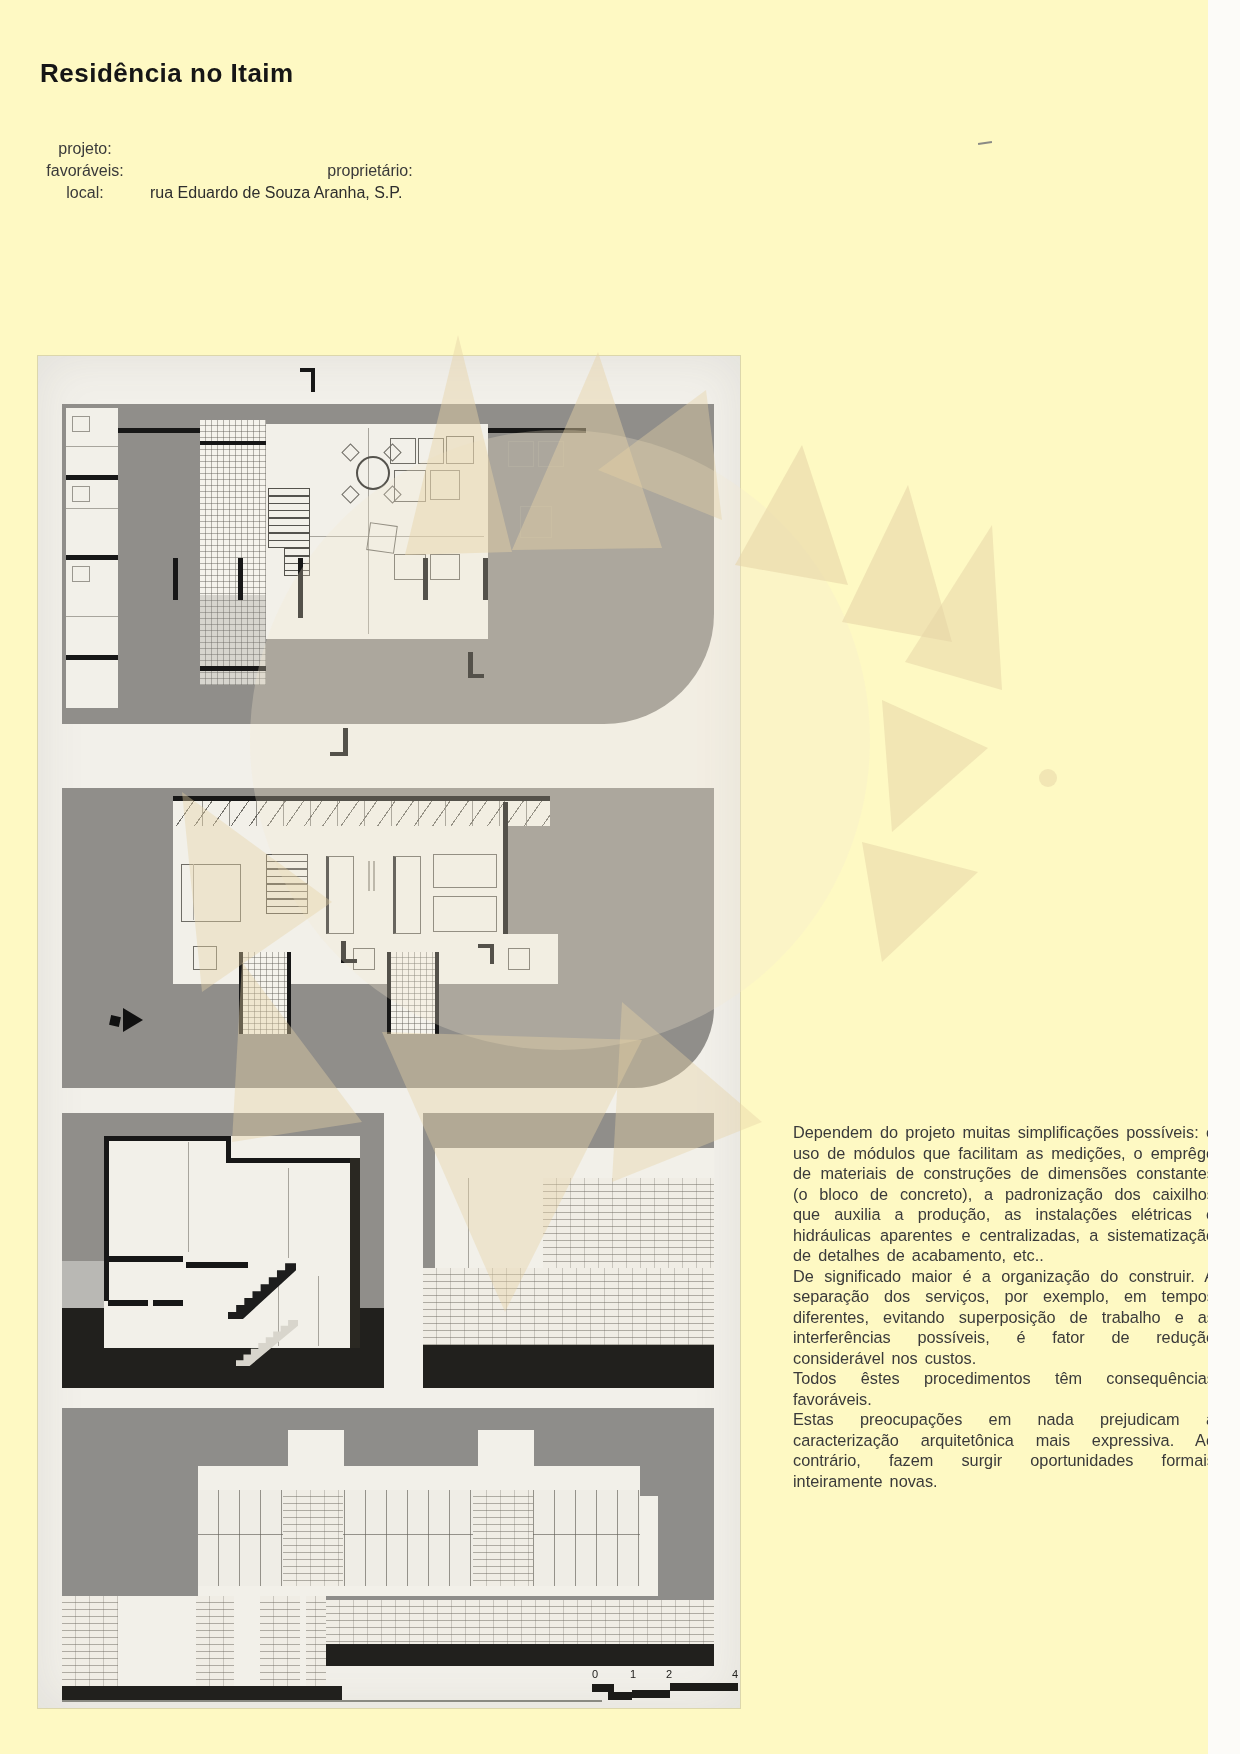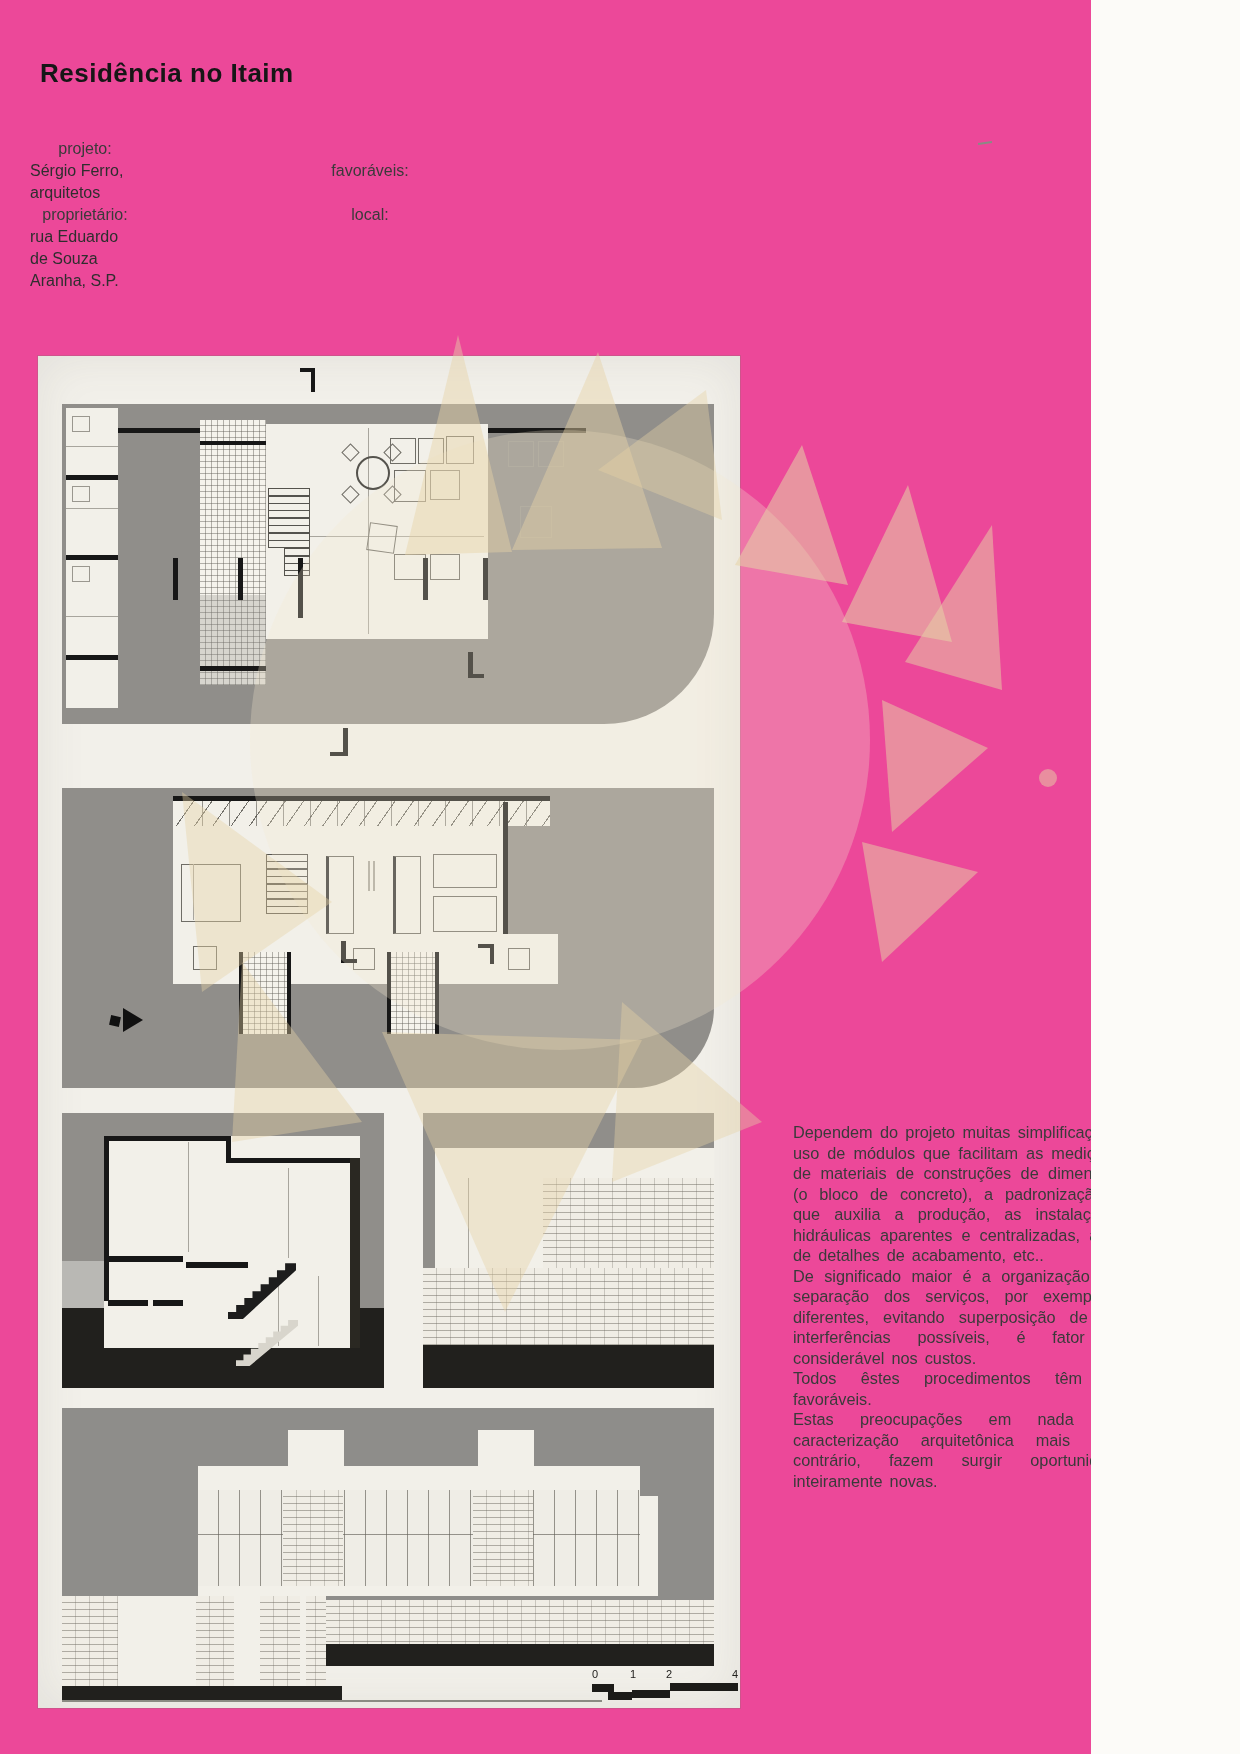--- a/index.html
+++ b/index.html
@@ -1,17 +1,17 @@
 <!DOCTYPE html>
 <html><head>
 <meta charset="utf-8">
 <style>
   html,body{margin:0;padding:0;}
   body{width:1240px;height:1754px;background:#fcfbf8;font-family:"Liberation Sans",sans-serif;color:#2d2d2d;}
-  .page{position:relative;width:1091px;height:1754px;overflow:hidden;background:#ec4899;}
+  .page{position:relative;width:1208px;height:1754px;overflow:hidden;background:#fef9c3;}
   .abs{position:absolute;}
   
   .title{left:40px;top:58px;font-size:26px;font-weight:700;letter-spacing:.5px;color:#161616;}
   .credits{left:30px;top:138px;width:560px;display:grid;grid-template-columns:110px auto;column-gap:10px;
            font-size:16px;line-height:22px;color:#2e2e2e;}
   .credits .lab{text-align:center;color:#3a3a3a;}
   .credits .val{text-align:left;}
   
   .figure{left:38px;top:356px;width:702px;height:1352px;background:#f2f0ea;
           box-shadow:0 0 0 1px rgba(120,115,105,.25), inset 0 0 50px rgba(90,85,75,.10);}
@@ -71,21 +71,20 @@
     <polygon points="622,1002 762,1122 612,1182" fill="#e6d3a6" fill-opacity="0.40"></polygon>
     <circle cx="1048" cy="778" r="9" fill="#e6d3a6" fill-opacity="0.5"></circle>
   </svg>
 
   <div class="abs title">Residência no Itaim</div>
   <div class="abs stray" style="left:978px;top:142px;width:14px;height:2px;transform:rotate(-8deg);"></div>
 
   <div class="abs credits">
     <div class="lab">projeto:</div>
     <div class="lab"></div>
-    <div class="val">Sérgio Ferro, arquitetos</div>
     <div class="lab">favoráveis:</div>
     <div class="lab">proprietário:</div>
     <div class="lab">local:</div>
     <div class="val">rua Eduardo de Souza Aranha, S.P.</div>
   </div>
 
   <div class="abs figure">
 
     <div class="abs gray" style="left:24px;top:48px;width:652px;height:320px;border-bottom-right-radius:110px;"></div>
     <div class="abs ink" style="left:28px;top:72px;width:520px;height:5px;"></div>

